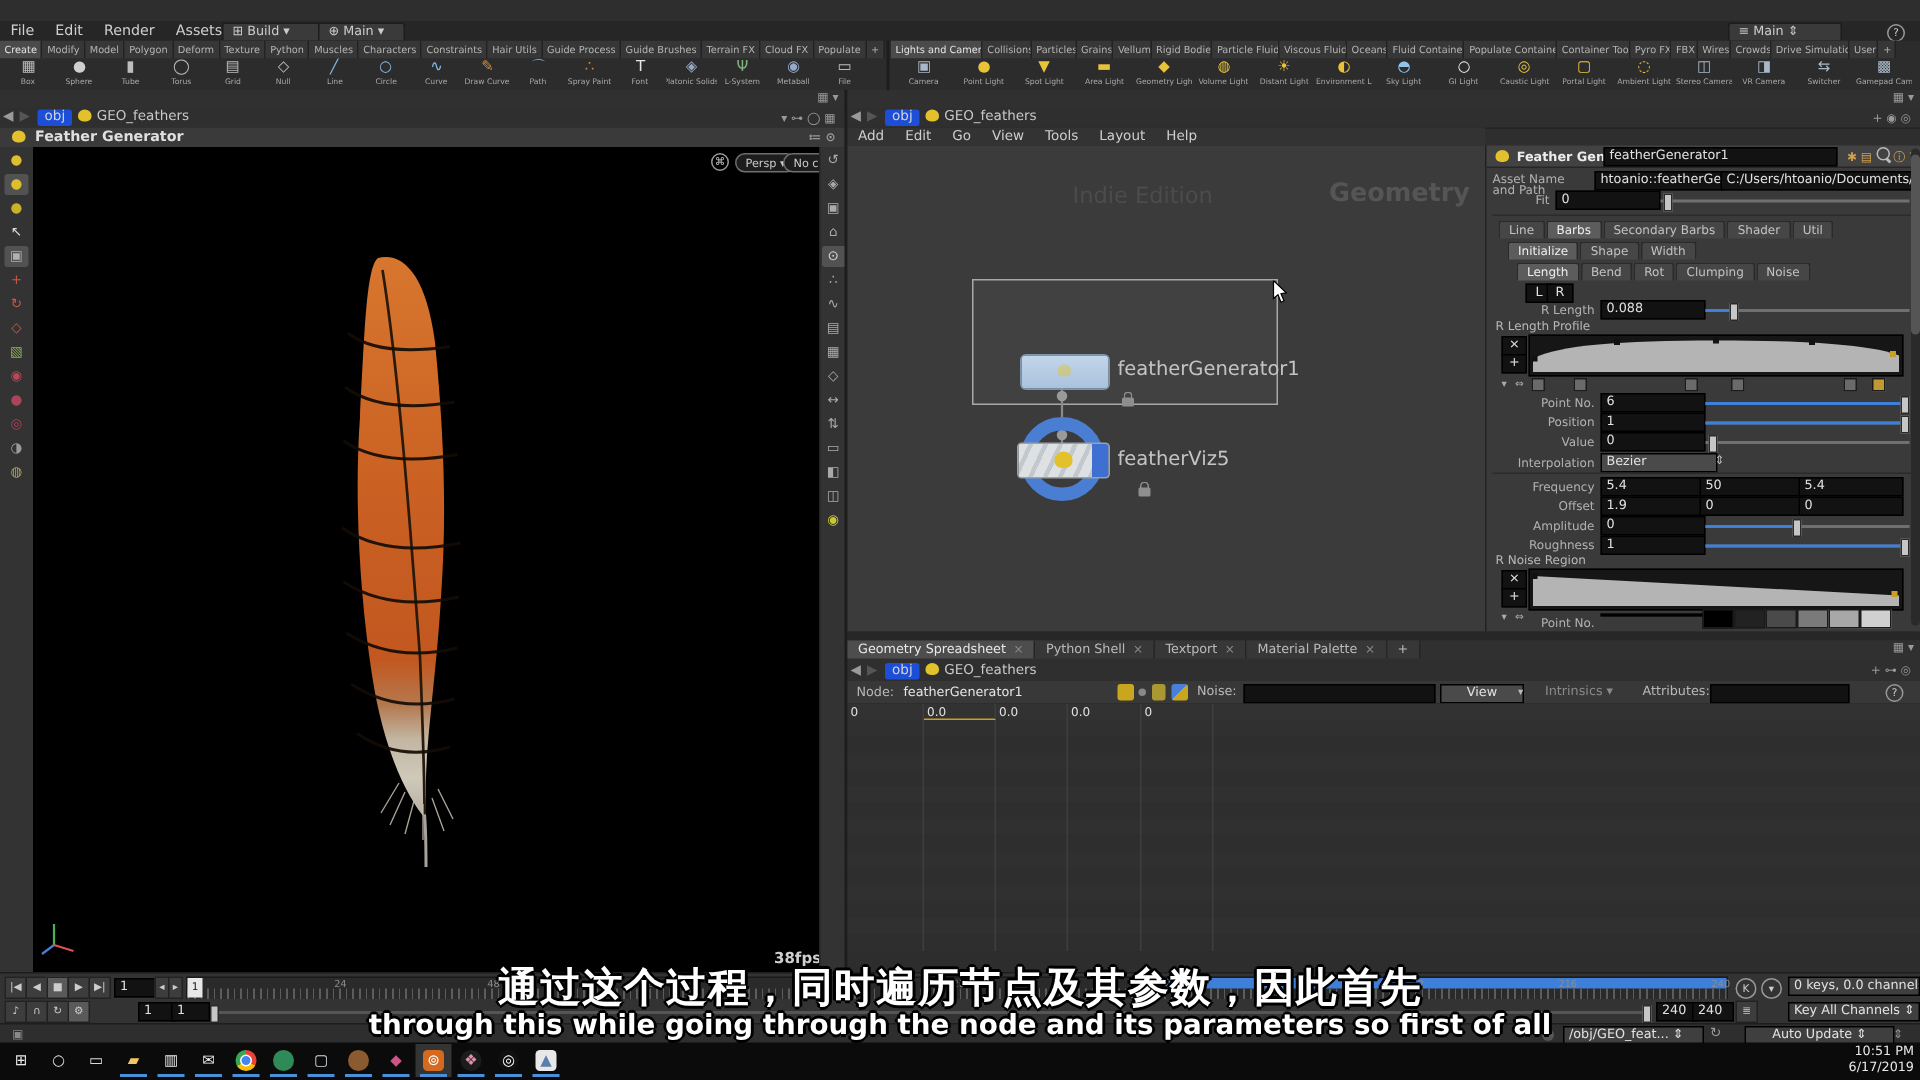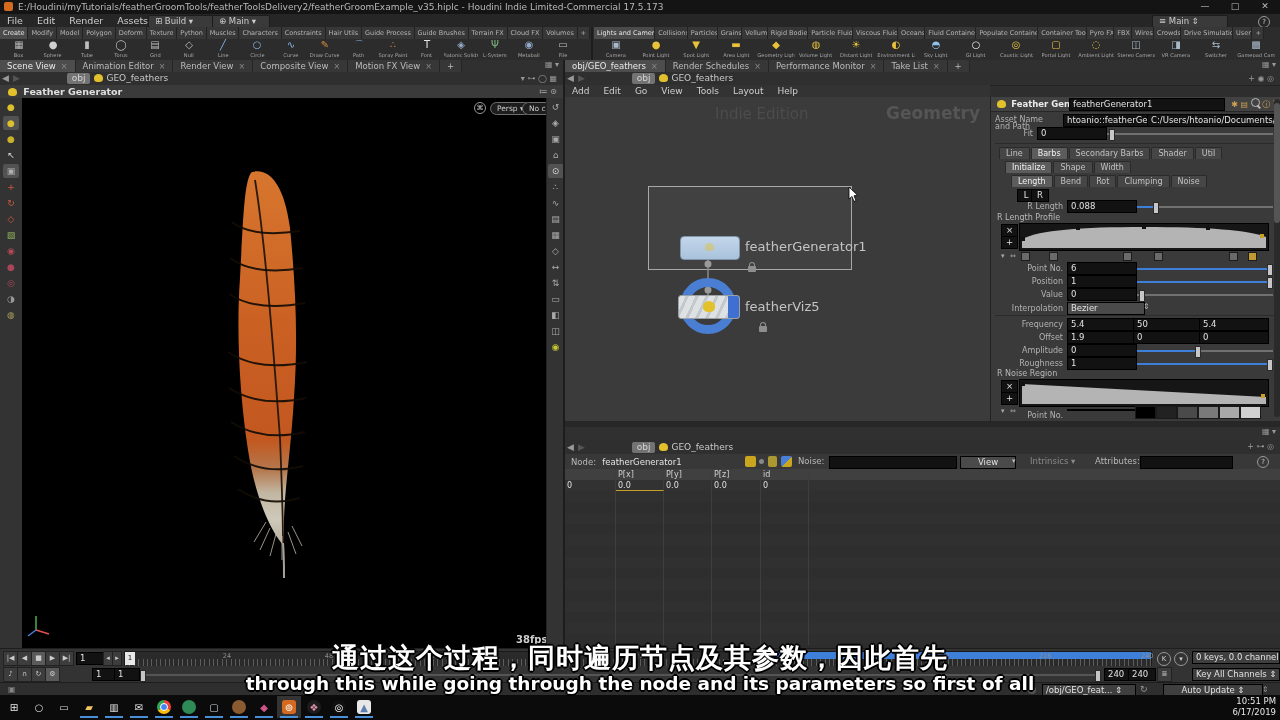--- a/index.html
+++ b/index.html
@@ -24,32 +24,32 @@
   .shelf-tools{position:absolute;top:12px;height:21px;display:flex;}
   .tool{display:flex;flex-direction:column;align-items:center;overflow:hidden;}
   .tico{font-size:10px;line-height:12px;}
   .tlabel{font-size:6px;color:#a8a8a8;white-space:nowrap;transform:scale(.85);max-width:44px;overflow:hidden;}
   
   .ptabrow{background:#303030;border-bottom:1px solid #202020;height:12px;}
   .ptab{display:inline-block;font-size:8.5px;padding:0 7px;background:#373737;color:#bbb;border-right:1px solid #252525;line-height:12px;white-space:nowrap;}
   .ptab.active{background:#4d4d4d;color:#e8e8e8;}
   .ptab .x{margin-left:5px;color:#8a8a8a;font-size:8px;}
   .pathbar{background:#2f2f2f;border-bottom:1px solid #232323;height:13px;line-height:13px;font-size:9px;}
-  .crumb{display:inline-block;background:#737373;border-radius:2px;padding:0 5px;margin-right:3px;line-height:11px;color:#d4d4d4;margin-left:42px;}
+  .crumb{display:inline-block;background:#1d4ed8;border-radius:2px;padding:0 5px;margin-right:3px;line-height:11px;color:#d4d4d4;}
   .ducky{display:inline-block;width:9px;height:8px;background:#e2c12c;border-radius:55% 55% 45% 45%;margin:0 3px 0 1px;vertical-align:-1px;}
   .navarr{color:#9a9a9a;font-size:9px;margin:0 2px;}
   
   .vstrip{background:#333;border-right:1px solid #242424;}
   .vicon{width:16px;height:14px;display:flex;align-items:center;justify-content:center;font-size:9px;margin:2px auto;}
   .vicon.boxed{background:#525252;border-radius:2px;}
   .statebar{background:#3a3a3a;border-bottom:1px solid #222;height:13px;line-height:13px;font-weight:bold;font-size:9.5px;color:#e0e0e0;}
   .pill{position:absolute;background:#1d1d1d;border:1px solid #6e6e6e;border-radius:7px;font-size:7.5px;color:#ccc;line-height:11px;padding:0 6px;white-space:nowrap;}
   
   .netmenu{background:#333;border-bottom:1px solid #232323;height:12px;line-height:12px;}
-  .watermark{color:#4c4c4c;font-size:15px;}
+  .watermark{color:#4c4c4c;font-size:15px;margin-top:16px;}
   .node-label{font-size:13px;color:#c4c4c4;white-space:nowrap;}
   .lock{position:relative;width:8px;height:6px;background:#8e8e8e;border-radius:1px;display:inline-block;}
   .lock:before{content:"";position:absolute;top:-4px;left:1px;width:4px;height:4px;border:1.5px solid #8e8e8e;border-bottom:none;border-radius:3px 3px 0 0;}
   
   .plabel{position:absolute;font-size:8px;color:#b2b2b2;text-align:right;white-space:nowrap;}
   .field{position:absolute;background:#121212;color:#e2e2e2;font-size:8.5px;line-height:11px;padding:0 3px;border:1px solid #000;white-space:nowrap;overflow:hidden;}
   .sld{position:absolute;height:2px;background:#707070;}
   .sld .fill{position:absolute;left:0;top:0;height:2px;background:#3d7fd9;}
   .sld .hnd{position:absolute;top:-4px;width:4px;height:10px;background:#c6c6c6;border:1px solid #2a2a2a;}
   .ftab{display:inline-block;font-size:8px;color:#c2c2c2;background:#464646;border:1px solid #2a2a2a;border-bottom:none;
@@ -78,26 +78,20 @@
   .tbicon{position:absolute;top:1px;width:24px;height:22px;display:flex;align-items:center;justify-content:center;}
   .tbicon.active{background:#343434;}
   .tbicon .runline{position:absolute;bottom:0;left:3px;right:3px;height:2px;background:#4a90d9;}
   .tbchip{width:14px;height:14px;display:flex;align-items:center;justify-content:center;font-size:10px;}
 </style>
 </head>
 <body>
 
 <div class="screen">
 
-  <div class="abs titlebar">
-    <span class="appchip"></span><span>E:/Houdini/myTutorials/featherGroomTools/featherToolsDelivery2/featherGroomExample_v35.hiplc - Houdini Indie Limited-Commercial 17.5.173</span>
-    <span class="winbtn" style="right:60px;">—</span>
-    <span class="winbtn" style="right:30px;">□</span>
-    <span class="winbtn" style="right:0;">✕</span>
-  </div>
 
   <div class="abs menubar">
     <span id="main-menus"><span class="menu-item">File</span><span class="menu-item">Edit</span><span class="menu-item">Render</span><span class="menu-item">Assets</span><span class="menu-item">Windows</span><span class="menu-item">Help</span></span>
     <span class="chipbtn" style="left:148px;width:52px;">⊞ <span>Build</span> ▾</span>
     <span class="chipbtn" style="left:212px;width:44px;">⊕ <span>Main</span> ▾</span>
     <span class="chipbtn" style="left:1152px;width:62px;">≡ <span>Main</span> ⇕</span>
     <span class="circbtn abs" style="left:1258px;top:2px;">?</span>
   </div>
 
   <div class="abs shelf">
@@ -110,21 +104,21 @@
         <span class="shelf-tab">Texture</span>
         <span class="shelf-tab">Python</span>
         <span class="shelf-tab">Muscles</span>
         <span class="shelf-tab">Characters</span>
         <span class="shelf-tab">Constraints</span>
         <span class="shelf-tab">Hair Utils</span>
         <span class="shelf-tab">Guide Process</span>
         <span class="shelf-tab">Guide Brushes</span>
         <span class="shelf-tab">Terrain FX</span>
         <span class="shelf-tab">Cloud FX</span>
-        <span class="shelf-tab">Volumes</span>
+        <span class="shelf-tab">Populate</span>
         <span class="shelf-tab">+</span>
       </div>
     <div class="shelf-tools" style="left:2px;width:588px;" id="shelf-left-tools">
         <div class="tool" style="width: 34px;">
           <span class="tico" style="color: rgb(189, 189, 189);">▦</span>
           <span class="tlabel">Box</span>
         </div>
         <div class="tool" style="width: 34px;">
           <span class="tico" style="color: rgb(207, 207, 207);">●</span>
           <span class="tlabel">Sphere</span>
@@ -278,21 +272,20 @@
           <span class="tlabel">Switcher</span>
         </div>
         <div class="tool" style="width: 40px;">
           <span class="tico" style="color: rgb(168, 184, 200);">▩</span>
           <span class="tlabel">Gamepad Camera</span>
         </div>
       </div>
   </div>
 
   <div class="abs ptabrow" style="left:0;top:60px;width:563px;">
-    <span id="scene-tabs"><span class="ptab active">Scene View<span class="x">×</span></span><span class="ptab">Animation Editor<span class="x">×</span></span><span class="ptab">Render View<span class="x">×</span></span><span class="ptab">Composite View<span class="x">×</span></span><span class="ptab">Motion FX View<span class="x">×</span></span><span class="ptab">+</span></span>
     <span class="abs" style="right:4px;top:0;color:#999;font-size:8px;">▦ ▾</span>
   </div>
   <div class="abs pathbar" style="left:0;top:72px;width:563px;">
     <span class="navarr">◀</span><span class="navarr" style="color:#555;">▶</span>
     <span class="crumb"><span>obj</span></span><span class="ducky"></span><span>GEO_feathers</span>
     <span class="abs" style="right:6px;color:#999;font-size:8px;">▾ ⊶ ◯ ▦</span>
   </div>
   <div class="abs statebar" style="left:0;top:85px;width:563px;">
     <span class="ducky" style="margin-left:8px;"></span>
     <span>Feather Generator</span>
@@ -376,21 +369,20 @@
     </svg>
     <span class="circbtn abs" style="left:452px;top:4px;">⌘</span>
     <span class="pill" style="left:468px;top:4px;"><span>Persp</span> ▾</span>
     <span class="pill" style="left:500px;top:4px;"><span>No cam</span> ▾</span>
     <span class="abs" style="left:494px;top:536px;font-size:10px;font-weight:bold;color:#cfcfcf;">38fps</span>
   </div>
 
   <div class="abs" style="left:563px;top:60px;width:2px;height:588px;background:#1d1d1d;"></div>
 
   <div class="abs ptabrow" style="left:565px;top:60px;width:715px;">
-    <span id="network-tabs"><span class="ptab active">obj/GEO_feathers<span class="x">×</span></span><span class="ptab">Render Schedules<span class="x">×</span></span><span class="ptab">Performance Monitor<span class="x">×</span></span><span class="ptab">Take List<span class="x">×</span></span><span class="ptab">+</span></span>
     <span class="abs" style="right:4px;top:0;color:#999;font-size:8px;">▦ ▾</span>
   </div>
   <div class="abs pathbar" style="left:565px;top:72px;width:715px;">
     <span class="navarr">◀</span><span class="navarr" style="color:#555;">▶</span>
     <span class="crumb"><span>obj</span></span><span class="ducky"></span><span>GEO_feathers</span>
     <span class="abs" style="right:6px;color:#999;font-size:8px;">+ ◉ ◎</span>
   </div>
   <div class="abs netmenu" style="left:565px;top:85px;width:425px;" id="network-menu"><span class="menu-item" style="font-size: 9px;">Add</span><span class="menu-item" style="font-size: 9px;">Edit</span><span class="menu-item" style="font-size: 9px;">Go</span><span class="menu-item" style="font-size: 9px;">View</span><span class="menu-item" style="font-size: 9px;">Tools</span><span class="menu-item" style="font-size: 9px;">Layout</span><span class="menu-item" style="font-size: 9px;">Help</span></div>
 
   <div class="abs" style="left:565px;top:97px;width:425px;height:324px;background:#3b3b3b;overflow:hidden;">
@@ -543,20 +535,21 @@
 
     <div class="abs" style="left:144px;top:309px;" id="param-swatches"><span class="swatch" style="background: rgb(0, 0, 0);"></span><span class="swatch" style="background: rgb(34, 34, 34);"></span><span class="swatch" style="background: rgb(74, 74, 74);"></span><span class="swatch" style="background: rgb(122, 122, 122);"></span><span class="swatch" style="background: rgb(168, 168, 168);"></span><span class="swatch" style="background: rgb(208, 208, 208);"></span></div>
 
     <div class="abs" style="right:1px;top:2px;width:6px;height:318px;background:#2a2a2a;border-radius:3px;">
       <div style="width:6px;height:120px;background:#555;border-radius:3px;margin-top:4px;"></div>
     </div>
   </div>
 
   <div class="abs" style="left:565px;top:421px;width:715px;height:6px;background:#272727;"></div>
   <div class="abs ptabrow" style="left:565px;top:427px;width:715px;height:13px;">
+    <span id="sheet-tabs"><span class="ptab active">Geometry Spreadsheet<span class="x">×</span></span><span class="ptab">Python Shell<span class="x">×</span></span><span class="ptab">Textport<span class="x">×</span></span><span class="ptab">Material Palette<span class="x">×</span></span><span class="ptab">+</span></span>
     <span class="abs" style="right:4px;top:0;color:#999;font-size:8px;">▦ ▾</span>
   </div>
   <div class="abs pathbar" style="left:565px;top:440px;width:715px;height:14px;line-height:14px;">
     <span class="navarr">◀</span><span class="navarr" style="color:#555;">▶</span>
     <span class="crumb"><span>obj</span></span><span class="ducky"></span><span>GEO_feathers</span>
     <span class="abs" style="right:6px;color:#999;font-size:8px;">+ ⊶ ◎</span>
   </div>
   <div class="abs" style="left:565px;top:454px;width:715px;height:15px;background:#383838;border-bottom:1px solid #262626;line-height:15px;">
     <span style="font-size:8.5px;color:#b8b8b8;margin-left:6px;">Node:</span>
     <span style="font-size:8.5px;color:#e4e4e4;margin-left:3px;">featherGenerator1</span>
@@ -568,28 +561,20 @@
     <span class="field" style="left:264px;top:2px;width:120px;height:11px;"></span>
     <span class="field" style="left:395px;top:2px;width:48px;background:#4a4a4a;text-align:center;">View</span>
     <span class="abs" style="left:447px;font-size:7px;color:#bbb;">▾</span>
     <span class="abs" style="left:465px;font-size:8.5px;color:#8a8a8a;"><span>Intrinsics</span> ▾</span>
     <span class="abs" style="left:530px;font-size:8.5px;color:#b8b8b8;">Attributes:</span>
     <span class="field" style="left:575px;top:2px;width:85px;height:11px;"></span>
     
     <span class="circbtn abs" style="left:692px;top:2px;">?</span>
   </div>
   <div class="abs" style="left:565px;top:469px;width:715px;height:179px;background:#2d2d2d;overflow:hidden;" id="gsheet">
-      <div class="gs-row" style="background: rgb(64, 64, 64);">
-        <span class="gs-cell" style="width: 46px; color: rgb(208, 208, 208);"></span>
-        <span class="gs-cell" style="width: 43px; color: rgb(208, 208, 208);">P[x]</span>
-        <span class="gs-cell" style="width: 43px; color: rgb(208, 208, 208);">P[y]</span>
-        <span class="gs-cell" style="width: 44px; color: rgb(208, 208, 208);">P[z]</span>
-        <span class="gs-cell" style="width: 43px; color: rgb(208, 208, 208);">id</span>
-        <span style="flex: 1 1 0%;"></span>
-      </div>
       <div class="gs-row" style="background: rgb(50, 50, 50);">
         <span class="gs-cell" style="width: 46px; color: rgb(224, 224, 224);">0</span>
         <span class="gs-cell" style="width: 43px; color: rgb(224, 224, 224); border-bottom: 1px solid rgb(200, 160, 40);">0.0</span>
         <span class="gs-cell" style="width: 43px; color: rgb(224, 224, 224);">0.0</span>
         <span class="gs-cell" style="width: 44px; color: rgb(224, 224, 224);">0.0</span>
         <span class="gs-cell" style="width: 43px; color: rgb(224, 224, 224);">0</span>
         <span style="flex: 1 1 0%;"></span>
       </div>
       <div class="gs-row" style="background: rgb(48, 48, 48);">
         <span class="gs-cell" style="width: 46px;"></span>

